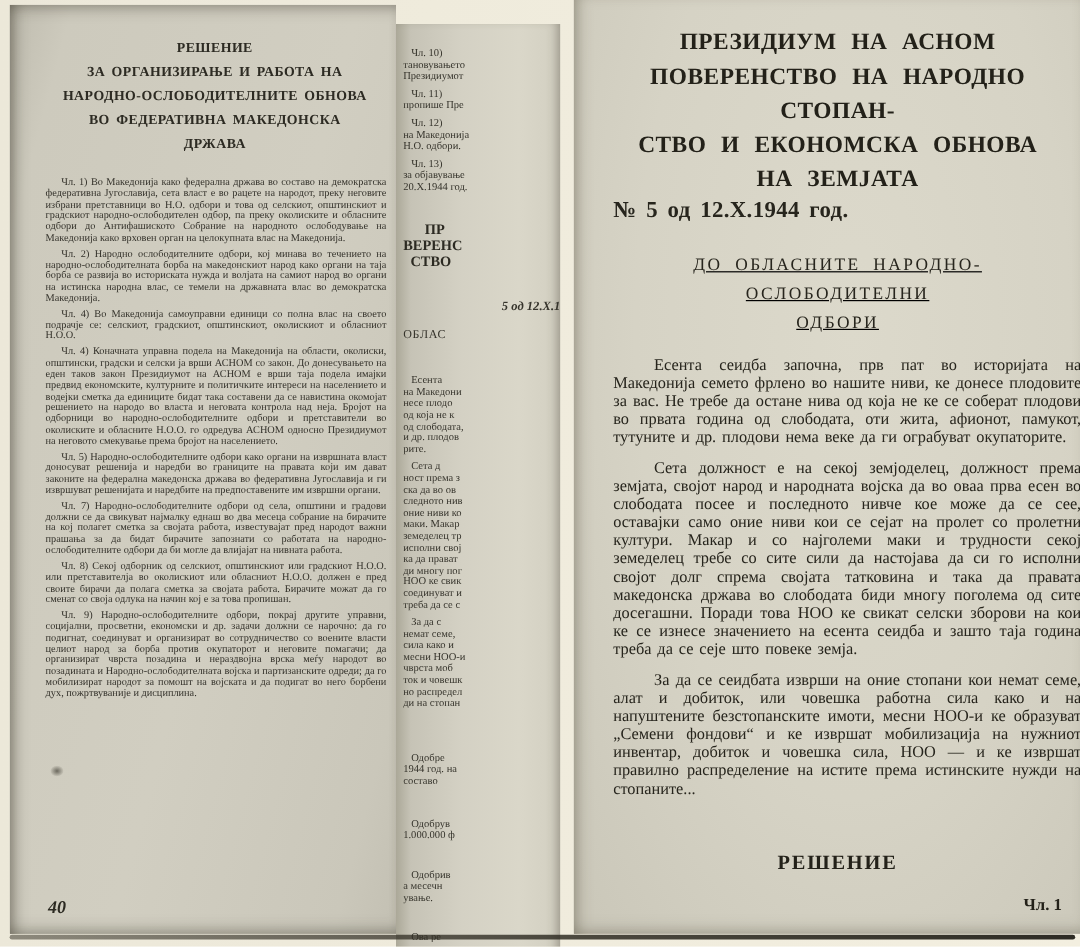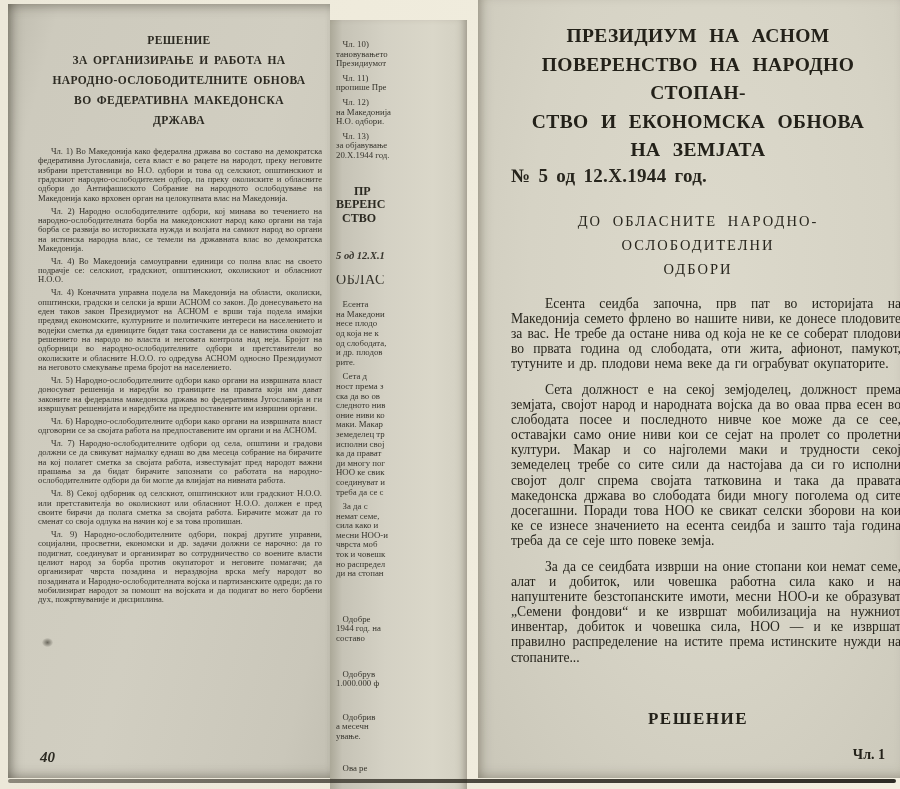--- a/index.html
+++ b/index.html
@@ -43,25 +43,25 @@
     overflow: hidden;
   }
   .mf-inner { padding: 20px 0 0 6px; }
   .frag-line {
     font-size: 8.8px; line-height: 9.6px; color: #36342c;
     white-space: pre-wrap; overflow: hidden;
   }
   .frag-line:empty { height: 5px; }
   .frag-head { font-weight: bold; font-size: 12px; line-height: 13.5px; color: #2c2a22; }
   .frag-ref  { font-weight: bold; font-style: italic; font-size: 10.5px; }
-  .frag-addr { font-size: 14px; letter-spacing: .6px; }
+  .frag-addr { font-size: 10px; letter-spacing: .6px; }
   .mf-heading { margin-top: 24px; }
-  .mf-ref    { margin-top: 26px; }
+  .mf-ref    { margin-top: 26px; text-align: right; }
   .mf-addr   { margin-top: 14px; }
-  .mf-body   { margin-top: 16px; }
+  .mf-body   { margin-top: 28px; }
   .mf-item1  { margin-top: 36px; }
   .mf-item2  { margin-top: 26px; }
   .mf-item3  { margin-top: 24px; }
   .mf-close  { margin-top: 22px; }
 
   
   .page-right {
     position: absolute; left: 478px; top: 0; width: 422px; height: 778px;
     background: radial-gradient(ellipse at 55% 35%, #dcd9cb 0%, #d6d3c5 55%, #cbc8ba 95%);
     box-shadow: inset 9px 0 12px -7px rgba(90,84,66,.5),
@@ -70,21 +70,21 @@
   }
   .rp-inner { position: relative; padding: 22px 15px 0 17px; height: 100%; }
   .rp-title p {
     text-align: center; font-weight: bold; font-size: 19.5px; line-height: 28.5px;
     color: #232119; letter-spacing: .4px; word-spacing: 7px;
   }
   .rp-ref {
     font-weight: bold; font-size: 19px;
     color: #27251d; word-spacing: 3px; letter-spacing: .3px;
   }
-  .rp-addr { margin-top: 22px; }
+  .rp-addr { margin-top: 22px; text-decoration: underline; }
   .rp-addr p {
     text-align: center; font-size: 14.5px; line-height: 24px; color: #27251d;
     letter-spacing: 2px; word-spacing: 5px;
   }
   .rp-body { margin-top: 15px; width: 390px; }
   .rp-par {
     font-size: 13.6px; line-height: 15.1px; text-align: justify;
     text-indent: 34px; margin-top: 11px; color: #26241c;
     word-spacing: 1.5px;
   }
@@ -120,21 +120,20 @@
           <p class="lp-title-line">НАРОДНО-ОСЛОБОДИТЕЛНИТЕ  ОБНОВА</p>
           <p class="lp-title-line">ВО ФЕДЕРАТИВНА МАКЕДОНСКА</p>
           <p class="lp-title-line">ДРЖАВА</p>
         </div>
       <div class="lp-body">
           <p class="lp-par">Чл. 1) Во Македонија како федерална држава во составо на демократска федеративна Југославија, сета власт е во рацете на народот, преку неговите избрани претставници во Н.О. одбори и това од селскиот, општинскиот и градскиот народно-ослободителен одбор, па преку околиските и обласните одбори до Антифашиското Собрание на народното ослободување на Македонија како врховен орган на целокупната влас на Македонија.</p>
           <p class="lp-par">Чл. 2) Народно ослободителните одбори, кој минава во течението на народно-ослободителната борба на македонскиот народ како органи на таја борба се развија во историската нужда и волјата на самиот народ во органи на истинска народна влас, се темели на државната влас во демократска Македонија.</p>
           <p class="lp-par">Чл. 4) Во Македонија самоуправни единици со полна влас на своето подрачје се: селскиот, градскиот, општинскиот, околискиот и обласниот Н.О.О.</p>
           <p class="lp-par">Чл. 4) Коначната управна подела на Македонија на области, околиски, општински, градски и селски ја врши АСНОМ со закон. До донесувањето на еден таков закон Президиумот на АСНОМ е врши таја подела имајки предвид економските, културните и политичките интереси на населението и водејки сметка да единиците бидат така составени да се навистина окомојат решението на народо во власта и неговата контрола над неја. Бројот на одборници во народно-ослободителните одбори и претставители во околиските и обласните Н.О.О. го одредува АСНОМ односно Президиумот на неговото смекување према бројот на населението.</p>
           <p class="lp-par">Чл. 5) Народно-ослободителните одбори како органи на извршната власт доносуват решенија и наредби во границите на правата који им дават законите на федерална македонска држава во федеративна Југославија и ги извршуват решенијата и наредбите на предпоставените им извршни органи.</p>
-          <p class="lp-par">Чл. 6) Народно-ослободителните одбори како органи на извршната власт одговорни се за својата работа на предпоставените им органи и на АСНОМ.</p>
           <p class="lp-par">Чл. 7) Народно-ослободителните одбори од села, општини и градови должни се да свикуват најмалку еднаш во два месеца собрание на бирачите на кој полагет сметка за својата работа, известувајат пред народот важни прашања за да бидат бирачите запознати со работата на народно-ослободителните одбори да би могле да влијајат на нивната работа.</p>
           <p class="lp-par">Чл. 8) Секој одборник од селскиот, општинскиот или градскиот Н.О.О. или претставителја во околискиот или обласниот Н.О.О. должен е пред своите бирачи да полага сметка за својата работа. Бирачите можат да го сменат со своја одлука на начин кој е за това пропишан.</p>
           <p class="lp-par">Чл. 9) Народно-ослободителните одбори, покрај другите управни, социјални, просветни, економски и др. задачи должни се нарочно: да го подигнат, соединуват и организират во сотрудничество со воените власти целиот народ за борба против окупаторот и неговите помагачи; да организират чврста позадина и нераздвојна врска меѓу народот во позадината и Народно-ослободителната војска и партизанските одреди; да го мобилизират народот за помошт на војската и да подигат во него борбени дух, пожртвуваније и дисциплина.</p>
         </div>
       <div class="lp-num">40</div>
     </div>
     <div class="spot spot4"></div>
   </div>
 
   <div class="page-mid">

